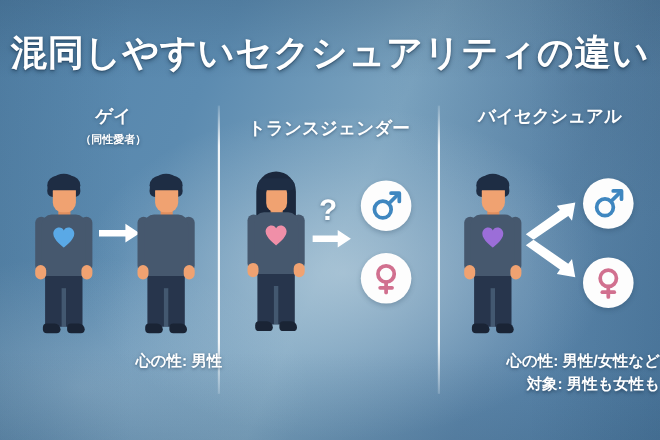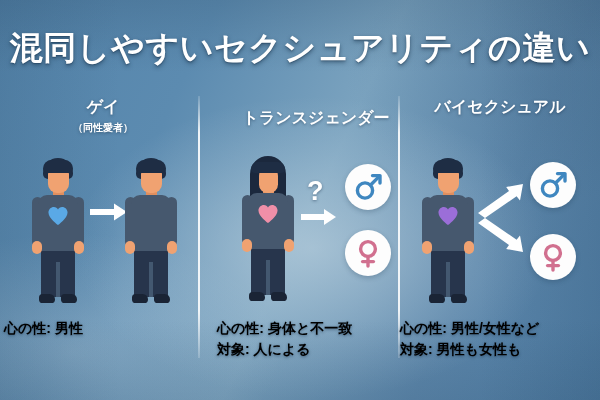--- a/index.html
+++ b/index.html
@@ -59,42 +59,42 @@
   #div1 { left: 198px; }
   #div2 { left: 398px; }
 
   
   .col {
     position: absolute;
     top: 96px;
     height: 290px;
   }
   #col1 { left: 4px;   width: 198px; }
-  #col2 { left: 200px; width: 198px; margin-left: 17px; }
+  #col2 { left: 200px; width: 198px; }
   #col3 { left: 400px; width: 200px; }
 
   .col-head {
     position: absolute;
     top: 0; left: 0; right: 0;
     text-align: center;
     color: #ffffff;
     font-size: 16px;
     font-weight: bold;
     line-height: 21px;
     text-shadow: 0 1px 3px rgba(25,50,75,0.55);
     white-space: nowrap;
   }
   .col-head .sub { font-size: 10px; display: block; }
 
   .col-foot {
     position: absolute;
     left: 0; right: 0;
     top: 222px;
-    text-align: left;
-    color: #000000;
+    text-align: right;
+    color: #ffffff;
     font-size: 14px;
     font-weight: bold;
     line-height: 21px;
     text-shadow: 0 1px 3px rgba(25,50,75,0.6);
     white-space: nowrap;
   }
 
   .scene { position: absolute; top: 58px; left: 0; right: 0; height: 158px; }
 
   
@@ -316,24 +316,20 @@
 
       <div class="symcircle" style="left:128px; top:76px;">
         <svg width="30" height="30" viewBox="0 0 30 30">
           <circle cx="15" cy="11" r="7.4" fill="none" stroke="#d1708f" stroke-width="3.4"></circle>
           <line x1="15" y1="18.6" x2="15" y2="28" stroke="#d1708f" stroke-width="3.4" stroke-linecap="round"></line>
           <line x1="9.6" y1="23.6" x2="20.4" y2="23.6" stroke="#d1708f" stroke-width="3.4" stroke-linecap="round"></line>
         </svg>
       </div>
     </div>
 
-    <div class="col-foot">
-      <div>心の性: 身体と不一致</div>
-      <div>対象: 人による</div>
-    </div>
   </div>
 
   <div class="col" id="col3">
     <div class="col-head">
       <span>バイセクシュアル</span>
     </div>
 
     <div class="scene">
       <div class="person" style="left:17px; top:4px;">
         <div class="hair"></div>

